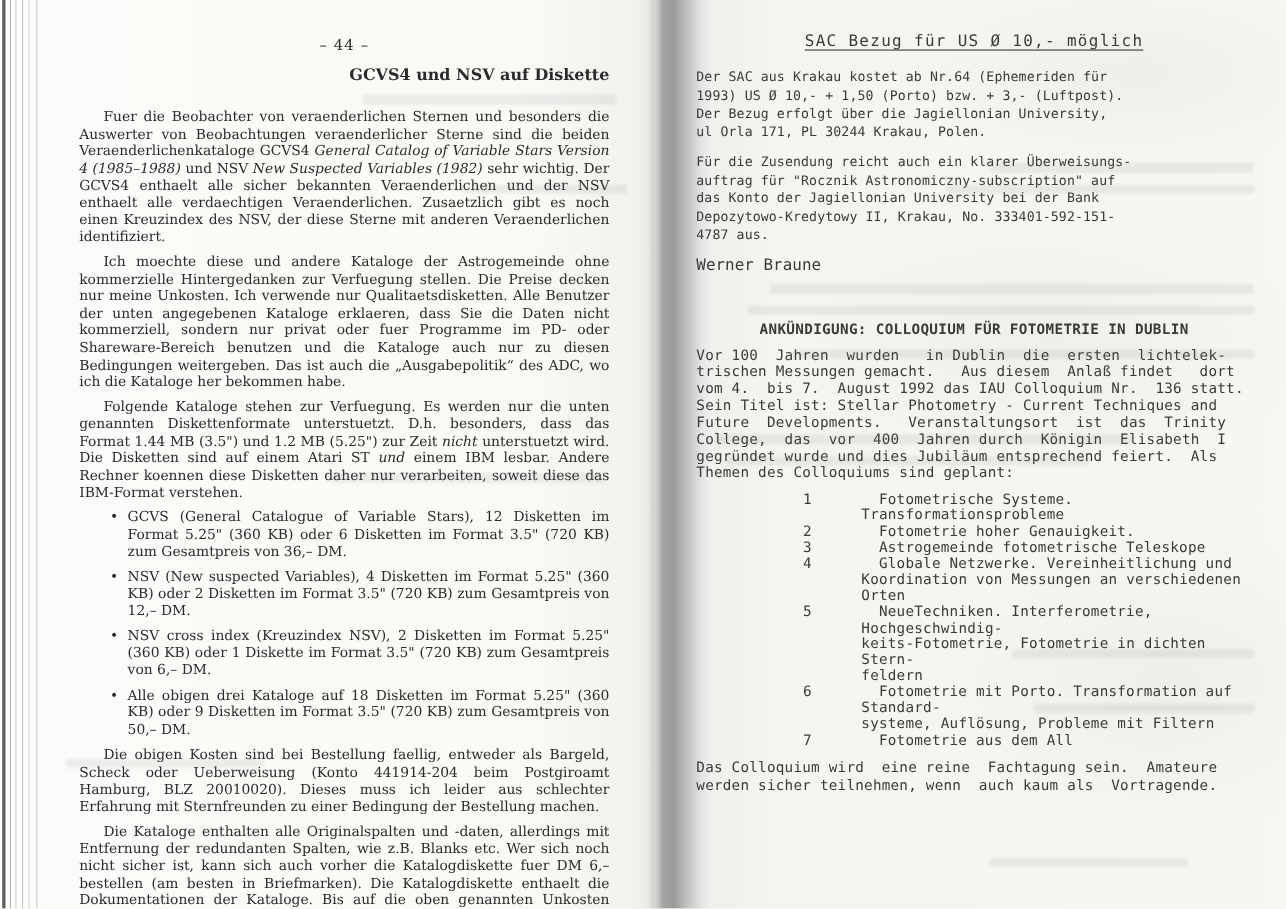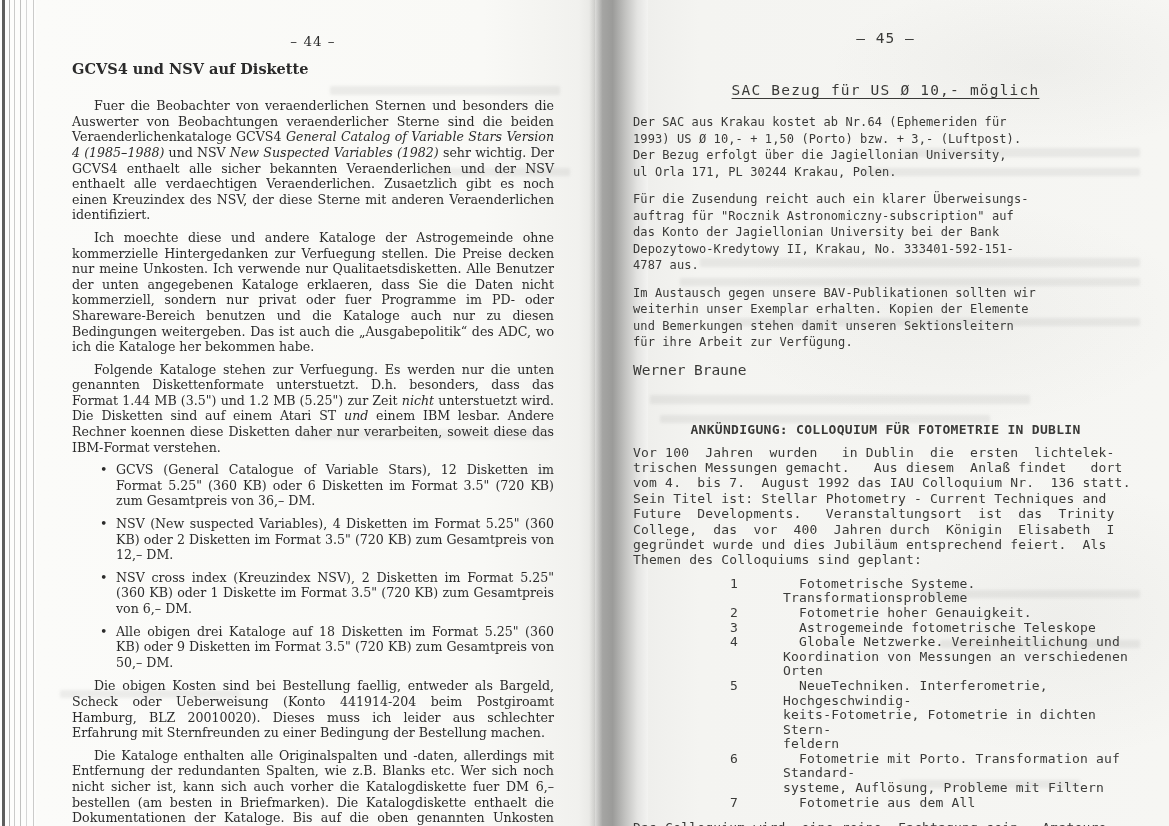--- a/index.html
+++ b/index.html
@@ -22,21 +22,21 @@
      radial-gradient(ellipse 340px 160px at 60% 38%, rgba(120,120,115,0.05), rgba(0,0,0,0) 70%),
      radial-gradient(ellipse 300px 200px at 80% 75%, rgba(120,120,115,0.06), rgba(0,0,0,0) 70%),
      linear-gradient(90deg,#efefec 0%,#f4f4f1 10%,#f6f6f3 100%);}
   .gutter{position:absolute;top:0;left:589px;width:62px;height:826px;
     background:linear-gradient(90deg, rgba(60,60,58,0) 0%, rgba(60,60,58,0.12) 8%, rgba(60,60,58,0.45) 22%, rgba(60,60,58,0.50) 38%, rgba(60,60,58,0.30) 58%, rgba(60,60,58,0.12) 78%, rgba(60,60,58,0.02) 100%);}
 
   
   .pl-content{position:absolute;left:36px;top:34px;width:482px;color:#2b2b2b;
     font-size:12.6px;line-height:15.6px;}
   .pagenum-l{text-align:center;font-size:13.5px;letter-spacing:1px;margin-bottom:11px;}
-  .pl-title{text-align:left;font-weight:bold;font-size:14.5px;margin:0 0 22px 0;}
+  .pl-title{text-align:right;font-weight:bold;font-size:14.5px;margin:0 0 22px 0;}
   .pl-content p{margin:0 0 7px 0;text-align:justify;}
   .pl-content p.indent{text-indent:22px;}
   .pl-content em{font-style:italic;}
   ul.disk-list{margin:3px 0 8px 0;padding:0 0 0 44px;list-style:none;}
   ul.disk-list li{margin:0 0 7px 0;text-align:justify;position:relative;}
   ul.disk-list li::before{content:"•";position:absolute;left:-16px;top:0;}
 
   
   .pr-content{position:absolute;left:-15px;top:30px;width:505px;color:#3a3a38;
     font-family:"DejaVu Sans Mono", monospace;}
@@ -95,36 +95,31 @@
       <p class="indent">Die obigen Kosten sind bei Bestellung faellig, entweder als Bargeld, Scheck oder Ueberweisung (Konto 441914-204 beim Postgiroamt Hamburg, BLZ 20010020).  Dieses muss ich leider aus schlechter Erfahrung mit Sternfreunden zu einer Bedingung der Bestellung machen.</p>
       <p class="indent">Die Kataloge enthalten alle Originalspalten und -daten, allerdings mit Entfernung der redundanten Spalten, wie z.B. Blanks etc.  Wer sich noch nicht sicher ist, kann sich auch vorher die Katalogdiskette fuer DM 6,– bestellen (am besten in Briefmarken).  Die Katalogdiskette enthaelt die Dokumentationen der Kataloge.  Bis auf die oben genannten Unkosten gelten fuer die dortigen anderen Kataloge die Unkosten in der Katalogdiskette.</p>
 
     </div>
   </div>
 
   <div class="gutter"></div>
 
   <div class="page page-right">
     <div class="pr-content">
-      <div class="pagenum-r">– 45 –</div>
       <div class="pr-title">SAC Bezug für US Ø 10,- möglich</div>
 
       <p class="tw">Der SAC aus Krakau kostet ab Nr.64 (Ephemeriden für
 1993) US Ø 10,- + 1,50 (Porto) bzw. + 3,- (Luftpost).
 Der Bezug erfolgt über die Jagiellonian University,
 ul Orla 171, PL 30244 Krakau, Polen.</p>
       <p class="tw">Für die Zusendung reicht auch ein klarer Überweisungs-
 auftrag für "Rocznik Astronomiczny-subscription" auf
 das Konto der Jagiellonian University bei der Bank
 Depozytowo-Kredytowy II, Krakau, No. 333401-592-151-
 4787 aus.</p>
-      <p class="tw">Im Austausch gegen unsere BAV-Publikationen sollten wir
-weiterhin unser Exemplar erhalten. Kopien der Elemente
-und Bemerkungen stehen damit unseren Sektionsleitern
-für ihre Arbeit zur Verfügung.</p>
 
       <div class="sig-r">Werner Braune</div>
 
       <div class="ann-head">ANKÜNDIGUNG: COLLOQUIUM FÜR FOTOMETRIE IN DUBLIN</div>
       <p class="tw-small">Vor 100  Jahren  wurden   in Dublin  die  ersten  lichtelek-
 trischen Messungen gemacht.   Aus diesem  Anlaß findet   dort
 vom 4.  bis 7.  August 1992 das IAU Colloquium Nr.  136 statt.
 Sein Titel ist: Stellar Photometry - Current Techniques and
 Future  Developments.   Veranstaltungsort  ist  das  Trinity
 College,  das  vor  400  Jahren durch  Königin  Elisabeth  I

